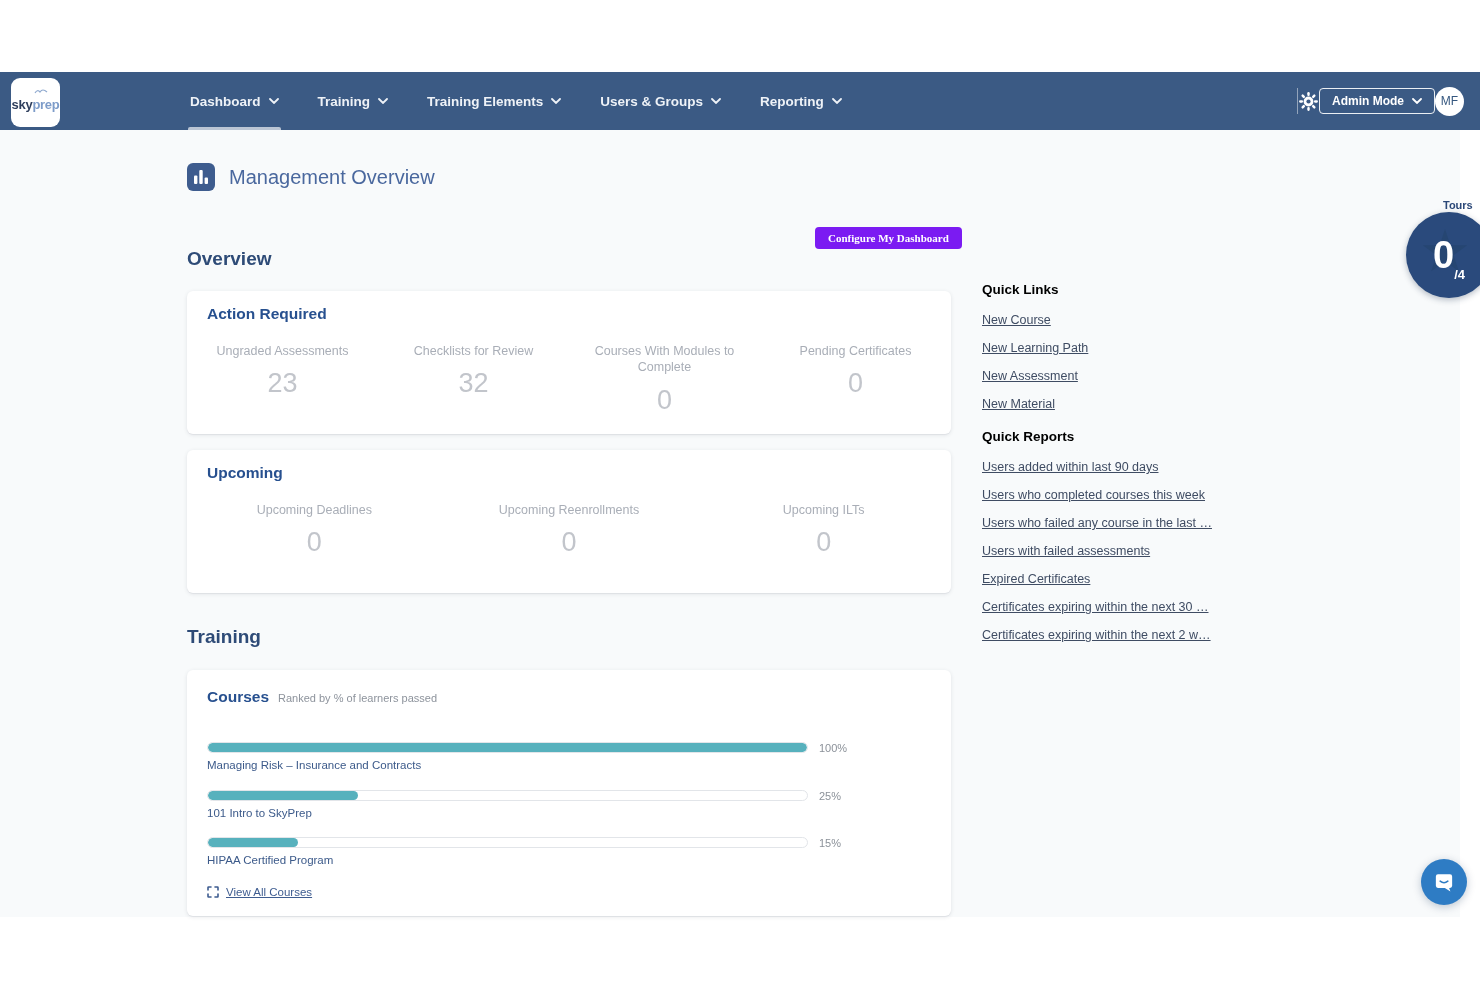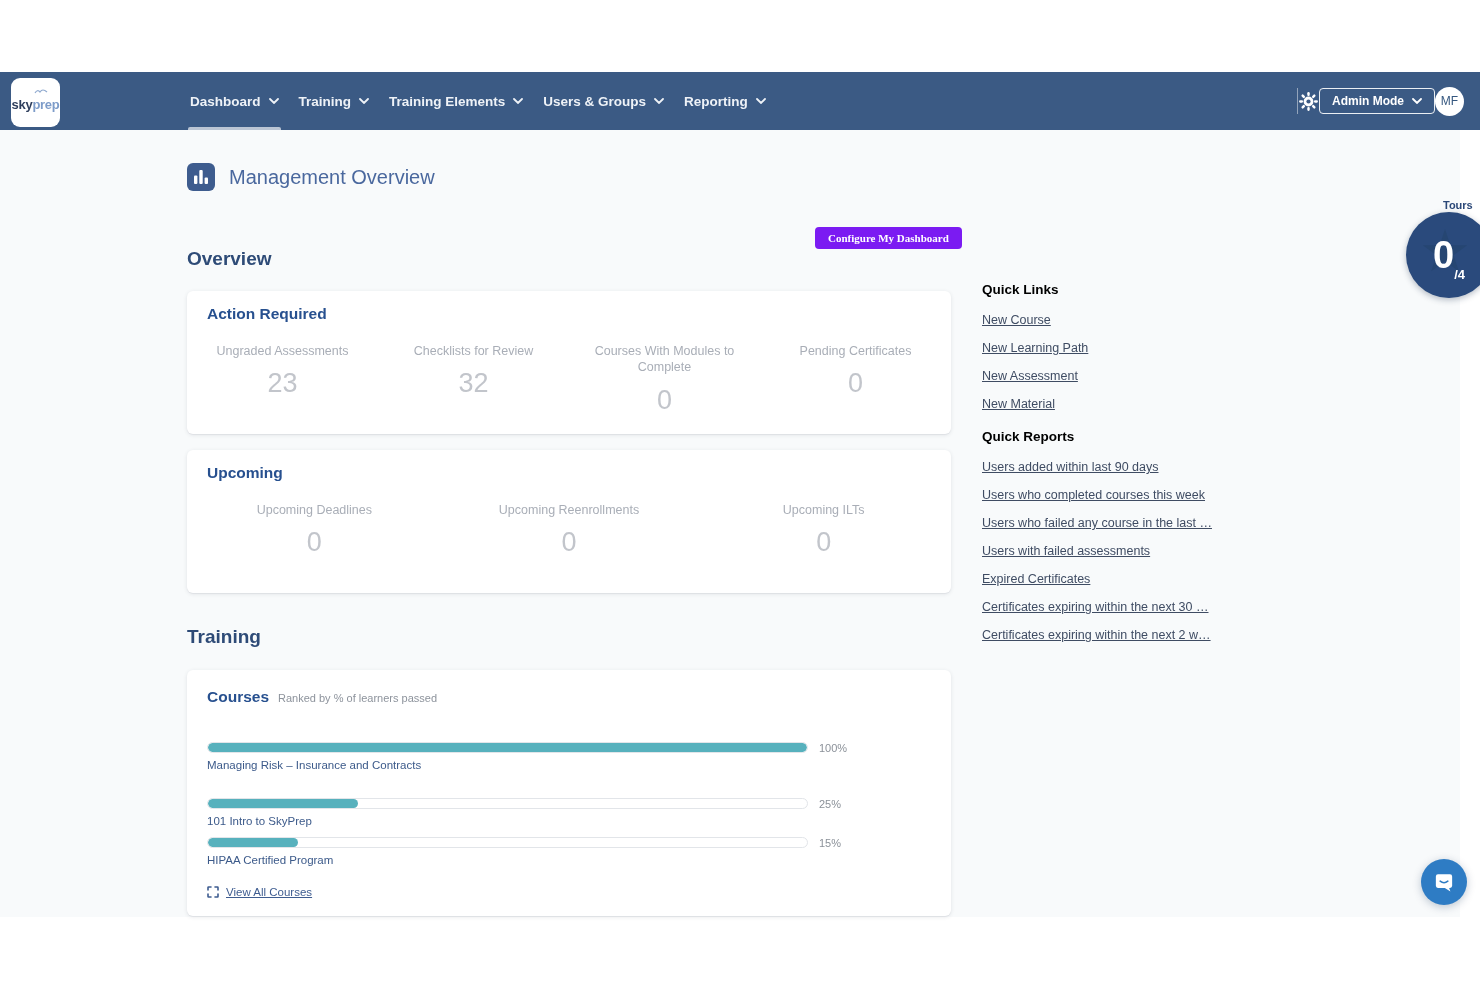--- a/index.html
+++ b/index.html
@@ -7,21 +7,21 @@
   body { font-family:"Liberation Sans", sans-serif; }
   #app { position:relative; width:1480px; height:987px; background:#fff; overflow:hidden; }
 
   
   .navbar { position:absolute; top:72px; left:0; width:1480px; height:58px; background:#3b5a84; }
   .logo { position:absolute; left:11px; top:6px; width:49px; height:49px; background:#fff; border-radius:9px;
           display:flex; align-items:center; justify-content:center; cursor:pointer; }
   .logo-text { font-size:13px; font-weight:700; letter-spacing:-0.3px; position:relative; top:2px; }
   .logo-sky { color:#2e3e5c; } .logo-prep { color:#7d9cc9; }
   .logo-bird { position:absolute; top:10px; left:23px; }
-  .nav-items { position:absolute; left:190px; top:0; height:58px; display:flex; gap:20px; }
+  .nav-items { position:absolute; left:190px; top:0; height:58px; display:flex; gap:39px; }
   .nav-item { position:relative; display:flex; align-items:center; gap:8px; height:100%;
               color:#eef2f7; font-size:13.5px; font-weight:700; cursor:pointer; }
   .nav-item.active::after { content:""; position:absolute; left:-2px; right:-2px; bottom:0; height:3px;
               background:rgba(255,255,255,0.65); border-radius:2px 2px 0 0; }
   .nav-right { position:absolute; right:16px; top:0; height:58px; display:flex; align-items:center; gap:0; }
   .nav-divider { width:1px; height:26px; background:rgba(255,255,255,0.45); }
   .gear-btn { display:flex; align-items:center; cursor:pointer; }
   .admin-btn { display:flex; align-items:center; gap:8px; border:1px solid rgba(255,255,255,0.9);
                border-radius:4px; padding:5px 12px; color:#fff; font-size:12px; font-weight:700; cursor:pointer; }
   .avatar { width:29px; height:29px; border-radius:50%; background:#fff; color:#35577f; font-size:12px;
@@ -57,21 +57,21 @@
   .card-title { position:absolute; left:20px; top:14px; font-size:15.5px; font-weight:600; color:#27508f; }
 
   .stats-row { position:absolute; left:0; right:0; top:52px; display:flex; }
   .stat { flex:1; text-align:center; }
   .stat-label { font-size:12.5px; color:#a9aeb7; line-height:1.3; max-width:160px; margin:0 auto; }
   .stat-value { font-size:27px; color:#c2c5cb; margin-top:9px; }
 
   .courses-title-row { position:absolute; left:20px; top:18px; display:flex; align-items:baseline; gap:9px; }
   .courses-subtitle { font-size:11px; color:#8d939c; }
   .bar-row { position:absolute; left:20px; width:640px; }
-  .bar-row-1 { top:72px; } .bar-row-2 { top:120px;margin-top:8px; } .bar-row-3 { top:167px; }
+  .bar-row-1 { top:72px; } .bar-row-2 { top:120px; } .bar-row-3 { top:167px; }
   .bar-track { position:relative; width:601px; height:11px; background:#fff; border:1px solid #e2e5e9;
                border-radius:6px; overflow:hidden; }
   .bar-fill { position:absolute; left:0; top:0; bottom:0; background:#57b1bd; border-radius:6px; }
   .bar-pct { position:absolute; left:612px; top:0; font-size:11px; color:#8b9199; }
   .bar-name { margin-top:6px; font-size:11.5px; color:#3c5a8a; }
   .view-all-row { position:absolute; left:20px; top:216px; display:flex; align-items:center; gap:7px; cursor:pointer; }
   .view-all-link { font-size:11.5px; color:#3e5c90; text-decoration:underline; }
 
   
   .side { position:absolute; left:982px; top:152px; width:235px; }

